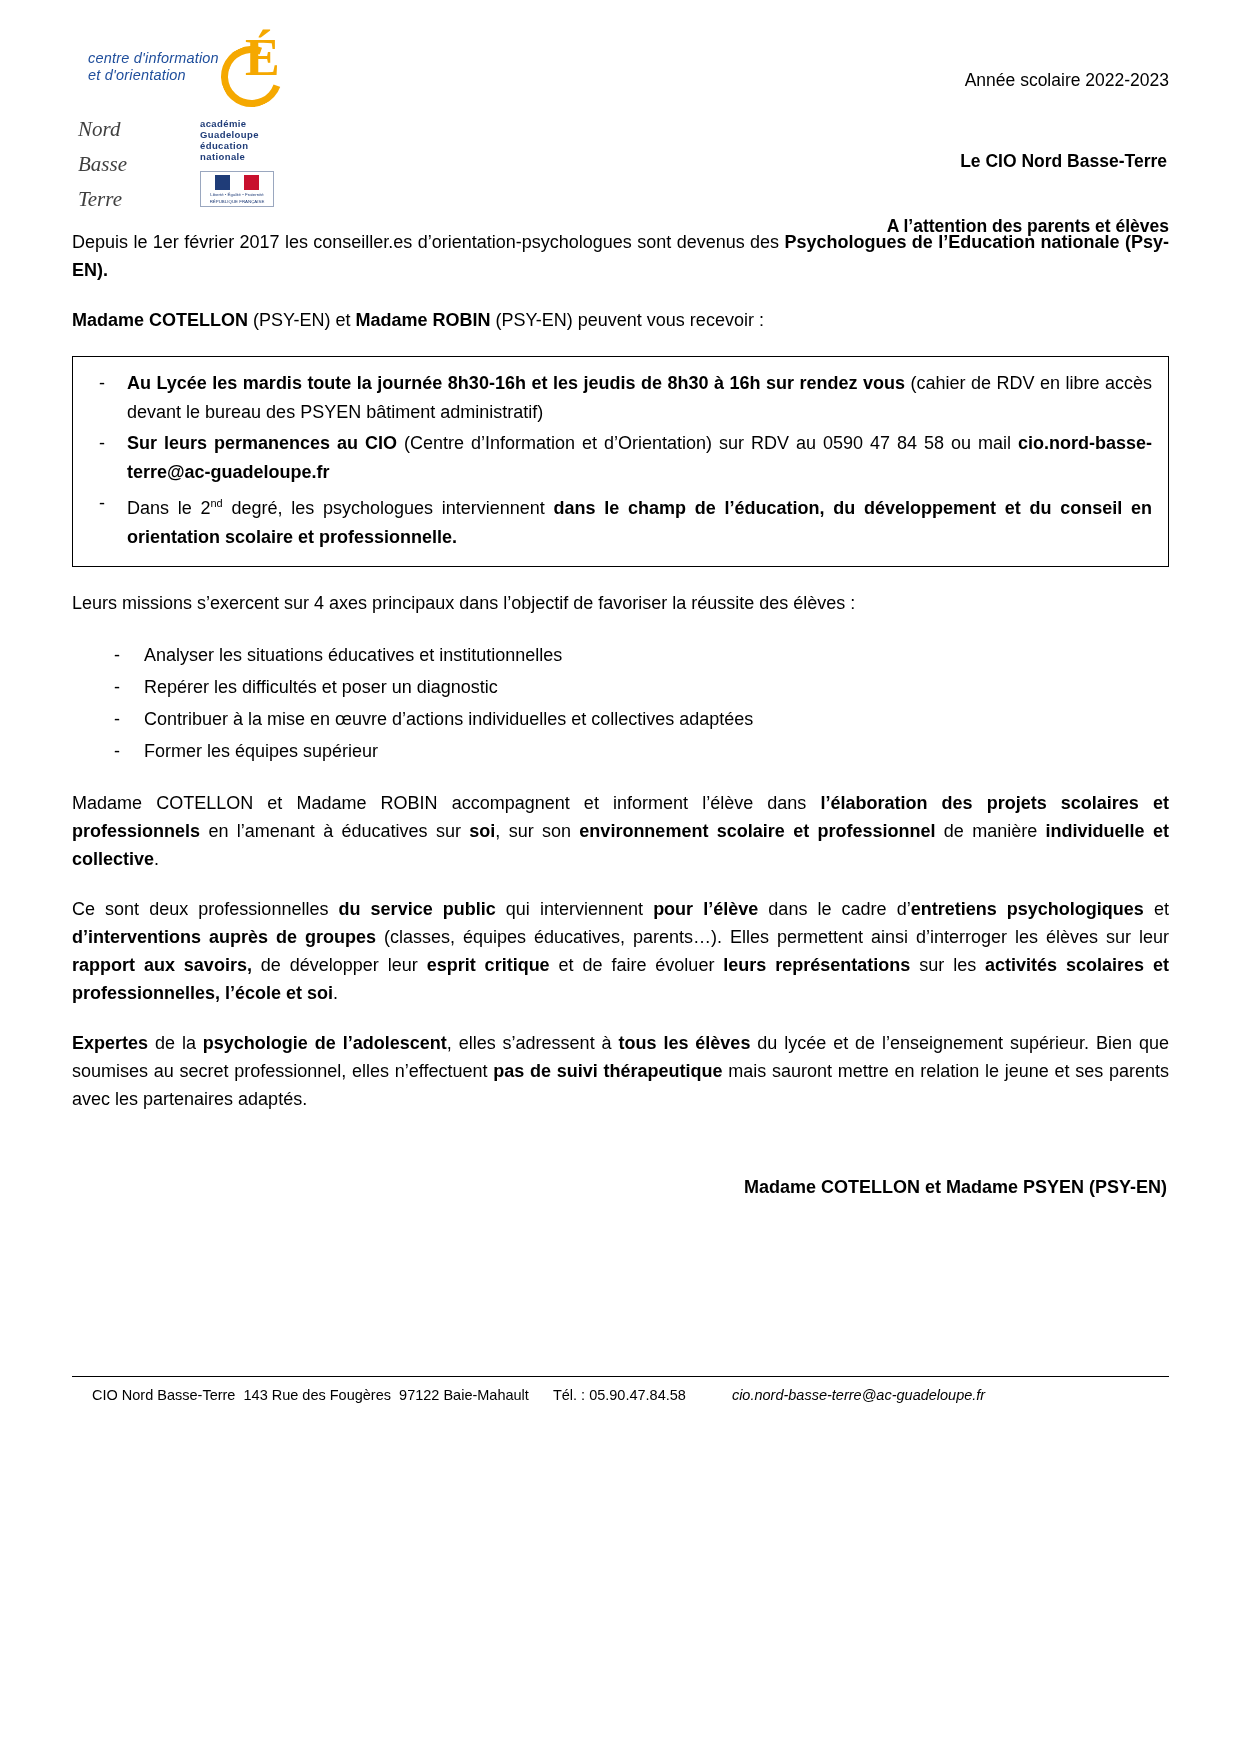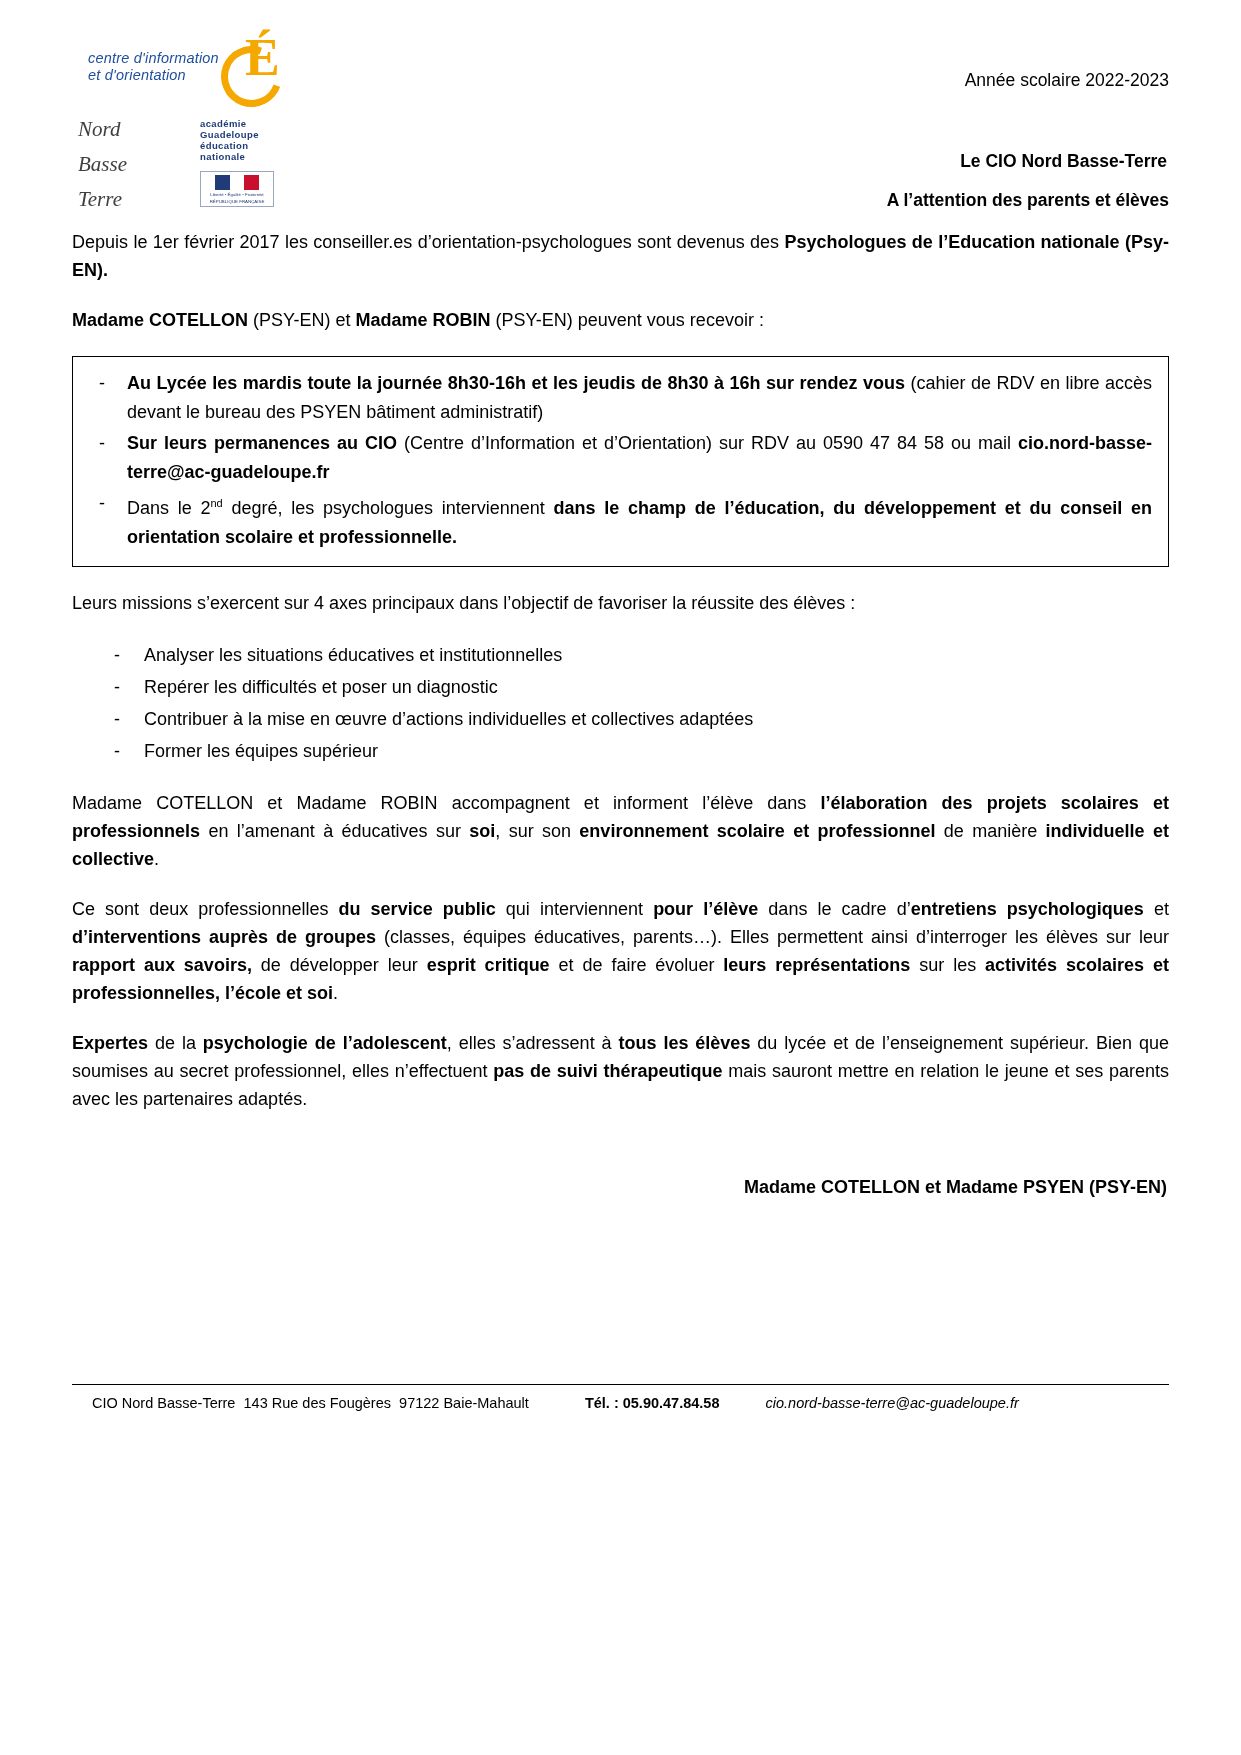--- a/index.html
+++ b/index.html
@@ -133,21 +133,21 @@
     width: 640px;
     text-align: right;
   }
   .hr-line1 {
     font-size: 17.5px;
     margin-bottom: 60px;
   }
   .hr-line2 {
     font-size: 17.5px;
     font-weight: bold;
-    margin-bottom: 18px;
+    margin-bottom: 44px;
     padding-right: 2px;
   }
   .hr-line3 {
     font-size: 17.5px;
     font-weight: bold;
   }
 
   
   .salutation {
     margin-top: 46px;
@@ -210,34 +210,34 @@
     font-size: 18px;
     font-weight: bold;
     padding-right: 2px;
   }
 
   
   .footer {
     position: absolute;
     left: 72px;
     right: 72px;
-    bottom: 60px;
+    bottom: 68px;
   }
   .footer-rule {
     border-top: 1px solid #000000;
     margin-bottom: 10px;
   }
   .footer-line {
     display: flex;
     align-items: baseline;
     font-size: 14.5px;
     padding-left: 20px;
   }
   .footer-line span { white-space: pre; }
-  .footer-tel { font-weight: bold; margin-left: 56px; }
+  .footer-tel { font-weight: normal; margin-left: 24px; }
   .footer-mail { font-style: italic; margin-left: 46px; }
 </style>
 </head>
 <body>
 
 <div class="page">
 
   <div class="header">
 
     <div class="logo-block">

